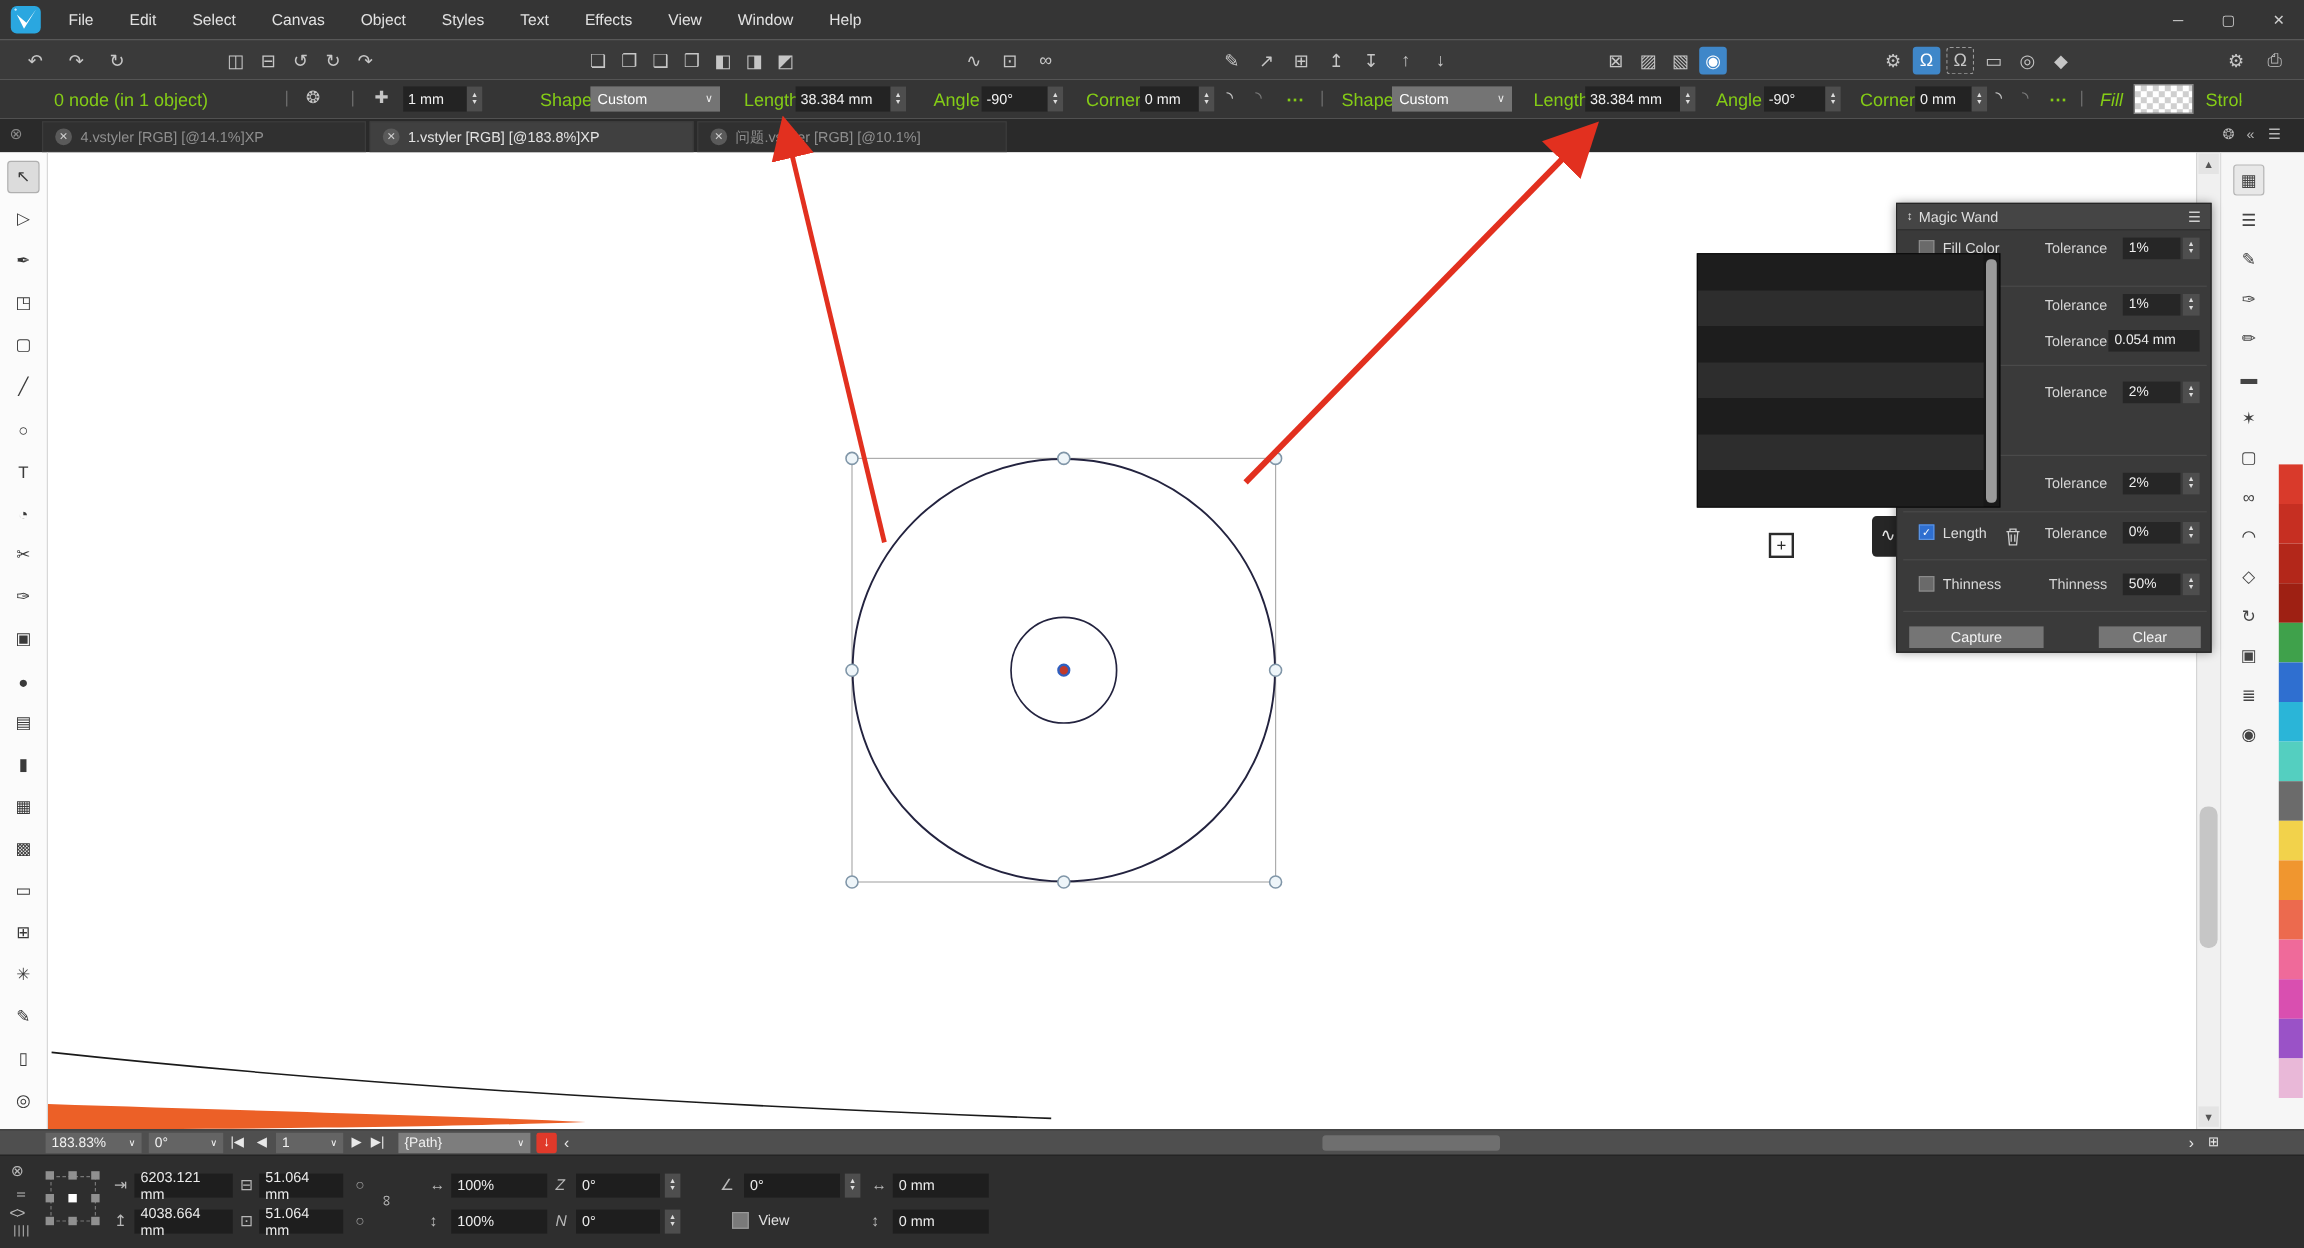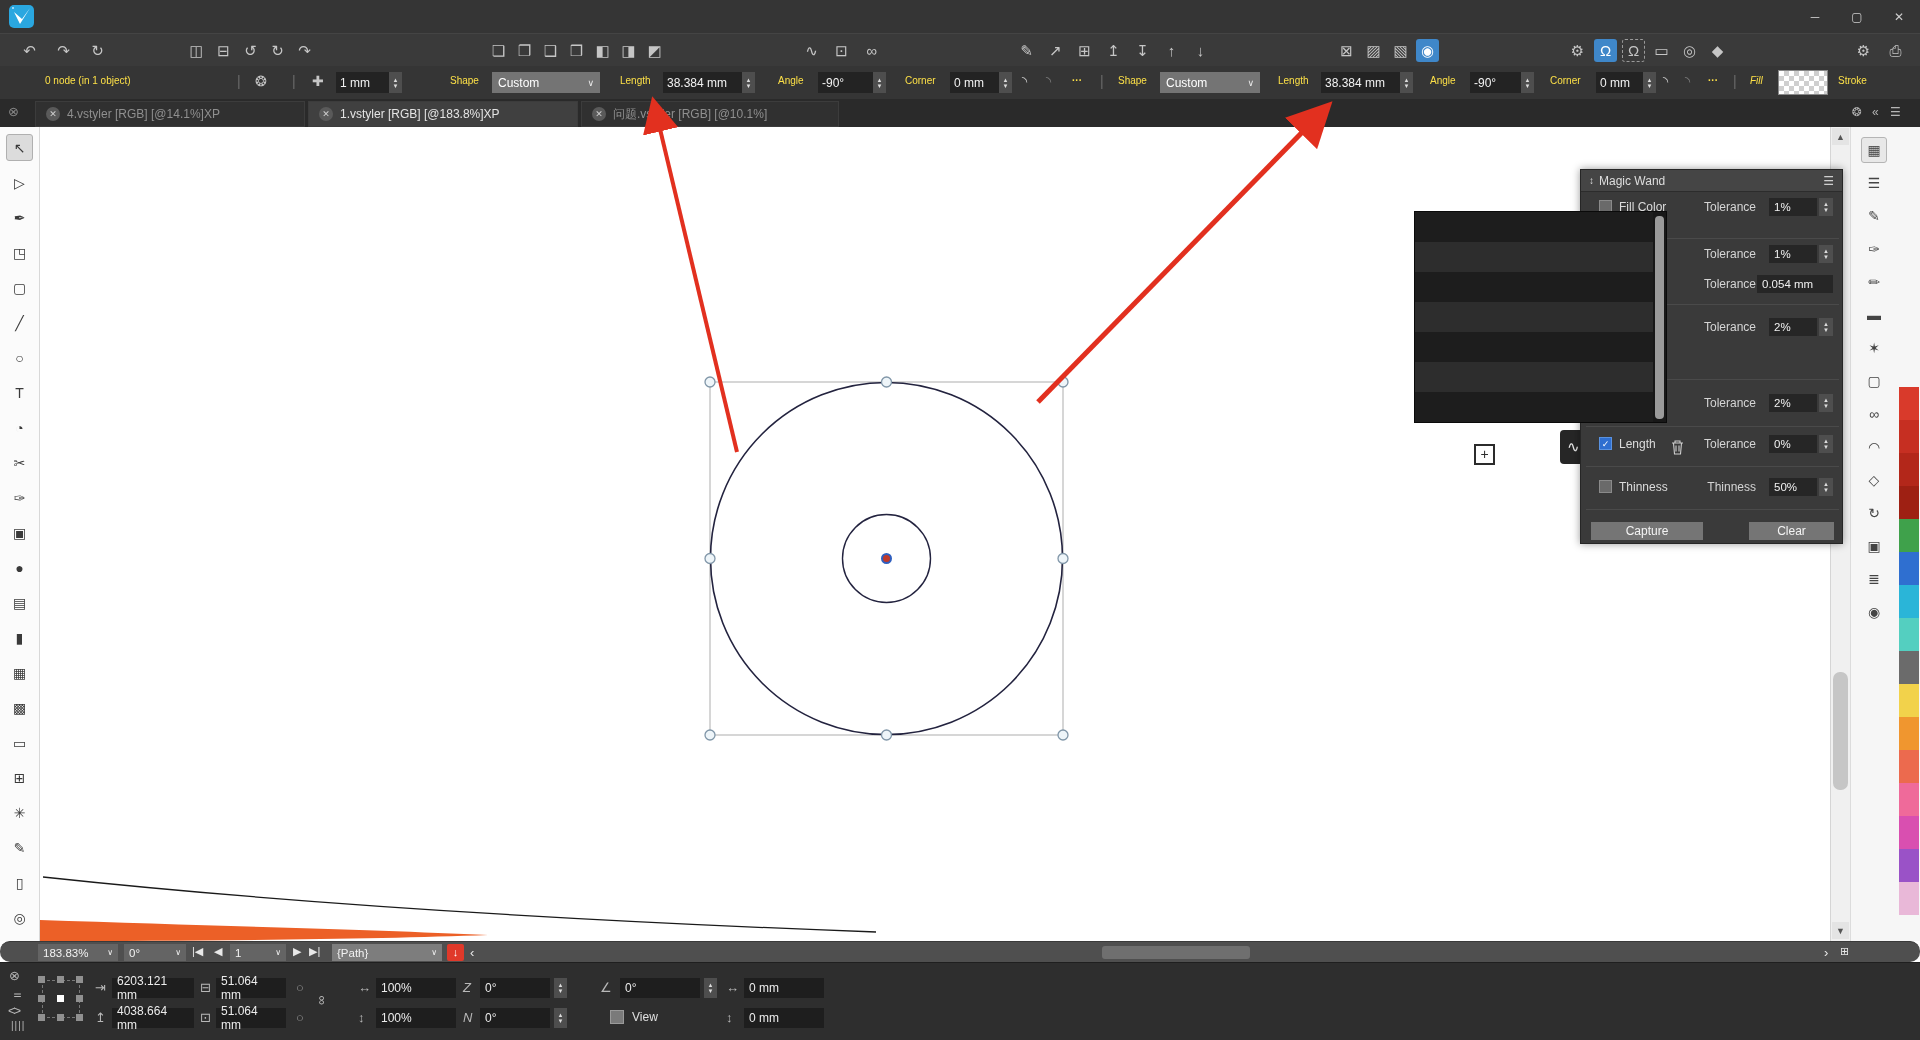--- a/index.html
+++ b/index.html
@@ -9,21 +9,21 @@
   
   #menubar{left:0;top:0;width:1920px;height:33px;background:#353535;display:flex;align-items:center;}
   .menu-item{color:#e2e2e2;font-size:13px;padding:0 15px;line-height:33px;cursor:default;}
   #win-controls{position:absolute;right:0;top:0;height:33px;display:flex;}
   .winbtn{width:42px;height:33px;color:#cfcfcf;font-size:12px;display:flex;align-items:center;justify-content:center;}
   #toolbar2{left:0;top:33px;width:1920px;height:33px;background:#3a3a3a;border-top:1px solid #444;}
   .tb-icon{position:absolute;top:5px;width:23px;height:23px;color:#c6c6c6;font-size:15px;display:flex;align-items:center;justify-content:center;border-radius:3px;}
   .tb-icon.active{background:#3f87c9;color:#fff;}
   .tb-icon.dashed{border:1px dashed #9a9a9a;}
   #contextbar{left:0;top:66px;width:1920px;height:33px;background:#353535;}
-  .cb-label{position:absolute;top:9px;color:#fde047;font-size:10px;white-space:nowrap;}
+  .cb-label{position:absolute;top:9px;color:#84cc16;font-size:15px;white-space:nowrap;}
   .cb-sep{position:absolute;top:7px;color:#6a6a6a;font-size:14px;}
   .cb-icon{position:absolute;top:7px;color:#c6c6c6;font-size:14px;}
   .field{position:absolute;background:#232323;color:#f2f2f2;font-size:12px;display:flex;align-items:center;padding:0 4px;height:21px;top:6px;}
   .field .val{flex:1;white-space:nowrap;overflow:hidden;}
   .spin{width:13px;height:100%;margin-left:2px;margin-right:-4px;background:#4e4e4e;display:flex;flex-direction:column;align-items:center;justify-content:center;color:#ddd;font-size:6px;line-height:6px;}
   .dropdown{position:absolute;background:#747474;color:#fff;font-size:12px;display:flex;align-items:center;padding:0 6px;height:21px;top:6px;}
   .dropdown .dv{flex:1;}
   .dropdown .caret{font-size:9px;color:#eee;}
   .checker{background:conic-gradient(#cfcfcf 0 25%,#fff 0 50%,#cfcfcf 0 75%,#fff 0) 0 0/10px 10px;border:1px solid #888;}
   
@@ -51,40 +51,53 @@
   .mw-label{position:absolute;left:38px;top:3px;color:#dcdcdc;font-size:12px;}
   .mw-param{position:absolute;left:95px;width:80px;top:3px;color:#d5d5d5;font-size:12px;text-align:right;}
   .mw-field{position:absolute;top:1px;height:18px;background:#262626;color:#f0f0f0;font-size:11.5px;display:flex;align-items:center;padding:0 5px;}
   .mw-spin{position:absolute;left:238px;top:1px;width:14px;height:18px;background:#4e4e4e;color:#ddd;font-size:6px;line-height:6px;display:flex;flex-direction:column;align-items:center;justify-content:center;}
   .mw-sep{position:absolute;left:5px;width:253px;height:1px;background:#4a4a4a;}
   .mw-btn{position:absolute;height:18px;background:#757575;color:#f4f4f4;font-size:12px;display:flex;align-items:center;justify-content:center;}
   
   #ddoverlay{left:1414px;top:211px;width:253px;height:212px;background:#181818;border:1px solid #0a0a0a;z-index:45;}
   #ddthumb{position:absolute;left:240px;top:4px;width:9px;height:203px;background:#9a9a9a;border-radius:4px;}
   
-  #statusbar{left:0;top:941px;width:1920px;height:21px;background:#4f4f4f;border-top:1px solid #3a3a3a;border-radius:10px;}
+  #statusbar{left:0;top:941px;width:1920px;height:21px;background:#4f4f4f;border-top:1px solid #3a3a3a;}
   .sb-ctl{position:absolute;top:2px;height:17px;background:#646464;color:#f2f2f2;font-size:11.5px;display:flex;align-items:center;padding:0 5px;gap:5px;}
   .sb-ico{position:absolute;top:3px;color:#e8e8e8;font-size:11px;}
   
   #transformbar{left:0;top:962px;width:1920px;height:78px;background:#2e2e2e;border-top:1px solid #1f1f1f;}
   .tf{position:absolute;background:#1e1e1e;color:#ececec;font-size:12px;display:flex;align-items:center;padding:0 5px;height:20px;}
   .tfi{position:absolute;color:#b8b8b8;font-size:13px;}
   .anchor-sq{position:absolute;width:7px;height:7px;background:#909090;}
 </style>
 </head>
 <body>
 
 <div id="app">
 
   <div id="menubar" class="abs">
     <svg width="28" height="26" viewBox="0 0 28 26" style="margin:0 6px 0 8px;">
       <rect x="1" y="1" width="25" height="23" rx="5" fill="#2aa7e0"></rect>
       <path d="M6 8 L12 20 L22 4 L14 15 Z" fill="#ffffff"></path>
       <path d="M4 4 l2 0 m-1 -1 l0 2" stroke="#bfe8ff" stroke-width="1"></path>
     </svg>
+    <div style="display:flex;">
+        <span class="menu-item">File</span>
+        <span class="menu-item">Edit</span>
+        <span class="menu-item">Select</span>
+        <span class="menu-item">Canvas</span>
+        <span class="menu-item">Object</span>
+        <span class="menu-item">Styles</span>
+        <span class="menu-item">Text</span>
+        <span class="menu-item">Effects</span>
+        <span class="menu-item">View</span>
+        <span class="menu-item">Window</span>
+        <span class="menu-item">Help</span>
+      </div>
     <div id="win-controls">
       <div class="winbtn">─</div>
       <div class="winbtn">▢</div>
       <div class="winbtn">✕</div>
     </div>
   </div>
 
   <div id="toolbar2" class="abs">
       <span class="tb-icon" style="left: 18px;">↶</span>
       <span class="tb-icon" style="left: 52px;">↷</span>

